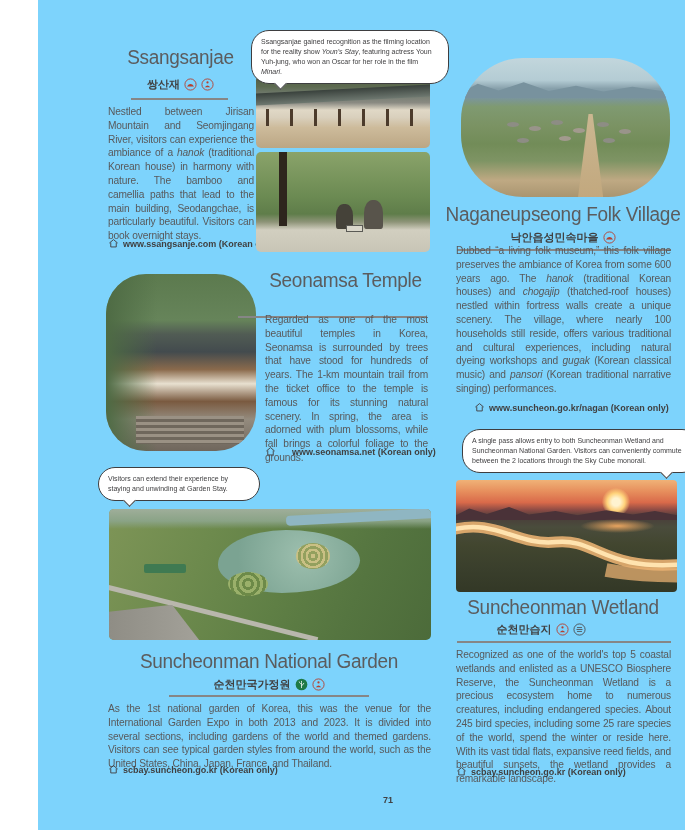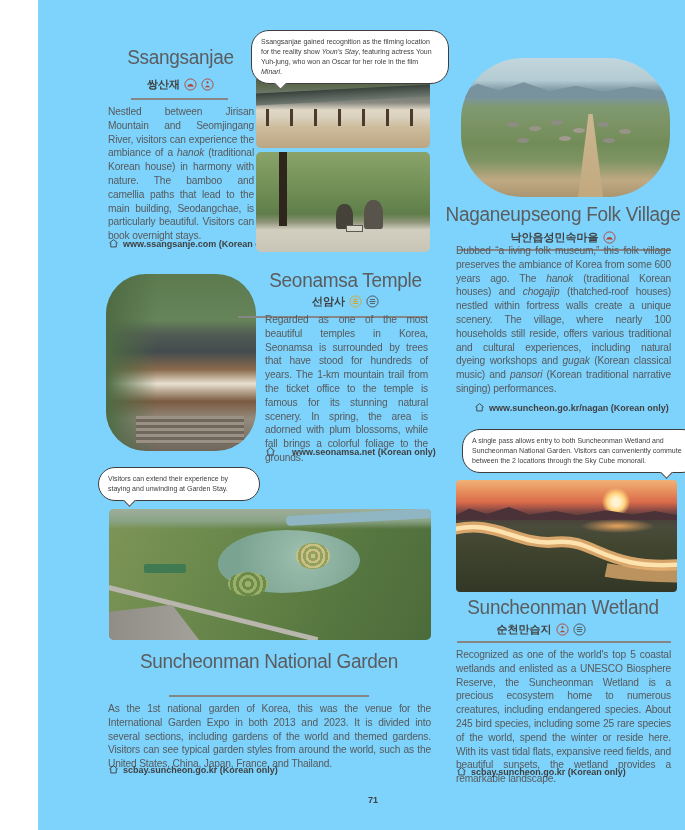--- a/index.html
+++ b/index.html
@@ -25,21 +25,21 @@
         color:#404041;cursor:pointer;white-space:nowrap;}
   .link svg{width:11px;height:11px;display:block;}
   .bubble{position:absolute;background:#fff;border:1.3px solid #3e3e40;border-radius:18px;
           padding:6px 9px;font-size:7px;line-height:10px;color:#414042;z-index:6;}
   .bubble i{font-style:italic;}
   .tail{position:absolute;width:8px;height:8px;background:#fff;
         border-right:1.3px solid #3e3e40;border-bottom:1.3px solid #3e3e40;
         transform:rotate(45deg);bottom:-5px;}
   .photo{position:absolute;overflow:hidden;}
   .photo div{position:absolute;}
-  .pagenum{position:absolute;left:330px;top:795px;width:40px;text-align:left;
+  .pagenum{position:absolute;left:330px;top:795px;width:40px;text-align:center;
            font-size:9px;font-weight:bold;color:#414042;}
 
   
   .t-ssang{left:70px;top:47px;width:145px;}
   .k-ssang{left:70px;top:77px;width:145px;}
   .d-ssang{left:93px;top:98px;width:97px;}
   .b-ssang{left:70px;top:105px;width:146px;}
   .l-ssang{left:70px;top:238px;}
   .bb-ssang{left:213px;top:30px;width:178px;}
   .bb-ssang .tail{left:24px;}
@@ -181,38 +181,20 @@
     <div class="fig1"></div>
     <div class="fig2"></div>
     <div class="tray"></div>
   </div>
 
   <div class="photo ph-seon">
     <div class="trees"></div>
     <div class="steps"></div>
   </div>
   <h2 class="sec-title t-seon">Seonamsa Temple</h2>
-  <div class="krow k-seon">
-    <span>선암사</span>
-    <span class="icn icn-yellow">
-      <svg viewBox="0 0 20 20">
-          <circle cx="10" cy="10" r="8.6" fill="none" stroke="currentColor" stroke-width="1.4"></circle>
-          <path d="M10 3.8 V6" stroke="currentColor" stroke-width="1.2"></path>
-          <rect x="6" y="6.4" width="8" height="1.6" fill="currentColor"></rect>
-          <rect x="6.9" y="9.2" width="6.2" height="1.6" fill="currentColor"></rect>
-          <rect x="6" y="12" width="8" height="1.8" fill="currentColor"></rect>
-        </svg>
-    </span>
-    <span class="icn icn-dark">
-      <svg viewBox="0 0 20 20">
-          <circle cx="10" cy="10" r="8.6" fill="none" stroke="currentColor" stroke-width="1.4"></circle>
-          <path d="M6.2 7 H13.8 M5.4 10 H14.6 M6.2 13 H13.8" stroke="currentColor" stroke-width="1.3"></path>
-        </svg>
-    </span>
-  </div>
   <div class="divider d-seon"></div>
   <p class="bodytxt b-seon">Regarded as one of the most beautiful temples in Korea, Seonamsa is surrounded by trees that have stood for hundreds of years. The 1-km mountain trail from the ticket office to the temple is famous for its stunning natural scenery. In spring, the area is adorned with plum blossoms, while fall brings a colorful foliage to the grounds.</p>
   <div class="link l-seon">
     <span>
       <svg viewBox="0 0 24 24">
           <path d="M3 11 L12 3.5 L21 11 M6 9.8 V19.5 H18 V9.8" fill="none" stroke="#414042" stroke-width="2"></path>
         </svg>
     </span>
     <span>www.seonamsa.net (Korean only)</span>
   </div>
@@ -225,20 +207,36 @@
     <div class="topband"></div>
     <div class="river"></div>
     <div class="lake"></div>
     <div class="mound"></div>
     <div class="mound2"></div>
     <div class="bldg"></div>
     <div class="road"></div>
     <div class="lot"></div>
   </div>
   <h2 class="sec-title t-garden">Suncheonman National Garden</h2>
+  <div class="krow k-garden">
+    <span>순천만국가정원</span>
+    <span class="icn icn-green">
+      <svg viewBox="0 0 20 20">
+          <circle cx="10" cy="10" r="9" fill="currentColor"></circle>
+          <path d="M10 15.5 C10 11 10 8 10 4.5 M10 9.5 C8 8.6 6.9 7.4 6.4 5.4 M10 11.6 C12 10.8 13.2 9.6 13.7 7.6" fill="none" stroke="#ffffff" stroke-width="1.2"></path>
+        </svg>
+    </span>
+    <span class="icn icn-red">
+      <svg viewBox="0 0 20 20">
+          <circle cx="10" cy="10" r="8.6" fill="none" stroke="currentColor" stroke-width="1.4"></circle>
+          <circle cx="10" cy="6.8" r="1.7" fill="currentColor"></circle>
+          <path d="M5.8 14.2 Q10 8.8 14.2 14.2 Z" fill="currentColor"></path>
+        </svg>
+    </span>
+  </div>
   <div class="divider d-garden"></div>
   <p class="bodytxt b-garden">As the 1st national garden of Korea, this was the venue for the International Garden Expo in both 2013 and 2023. It is divided into several sections, including gardens of the world and themed gardens. Visitors can see typical garden styles from around the world, such as the United States, China, Japan, France, and Thailand.</p>
   <div class="link l-garden">
     <span>
       <svg viewBox="0 0 24 24">
           <path d="M3 11 L12 3.5 L21 11 M6 9.8 V19.5 H18 V9.8" fill="none" stroke="#414042" stroke-width="2"></path>
         </svg>
     </span>
     <span>scbay.suncheon.go.kr (Korean only)</span>
   </div>

